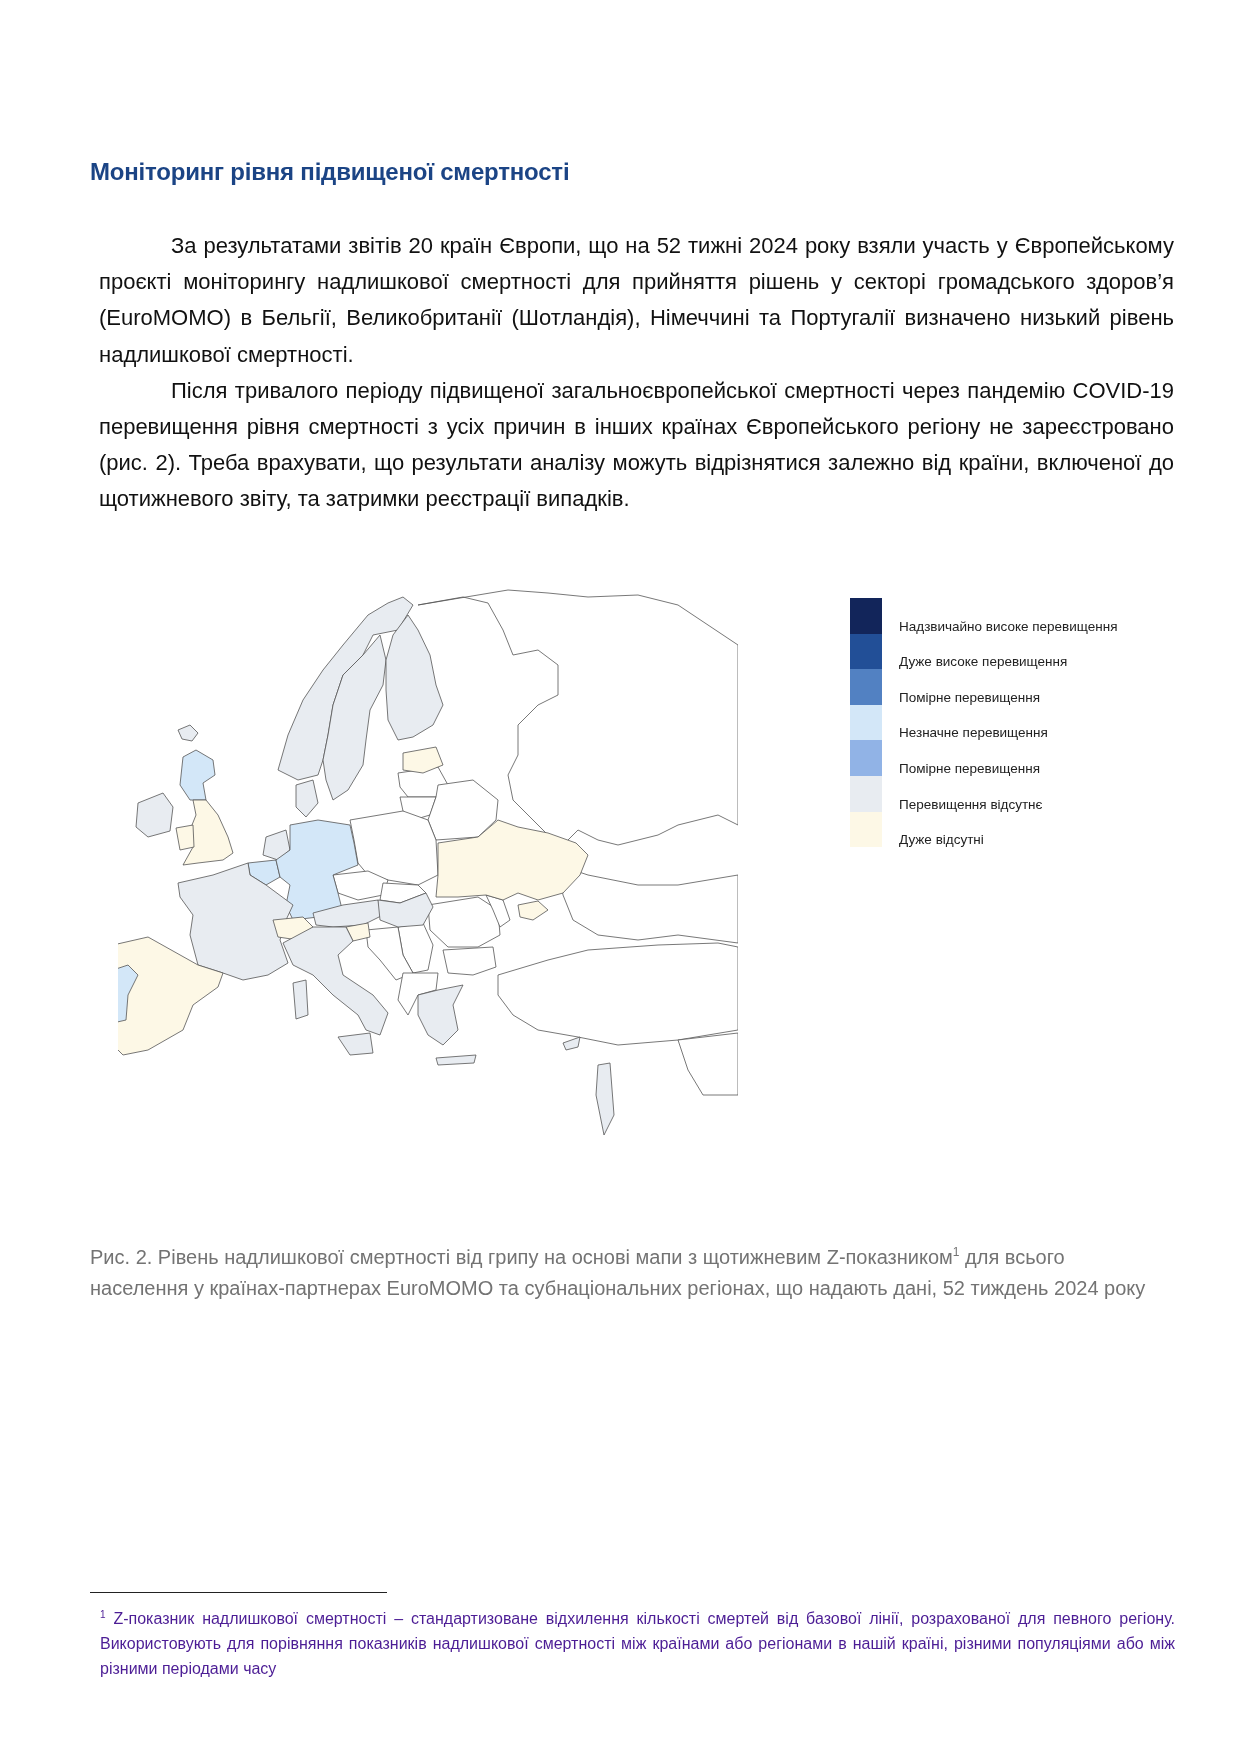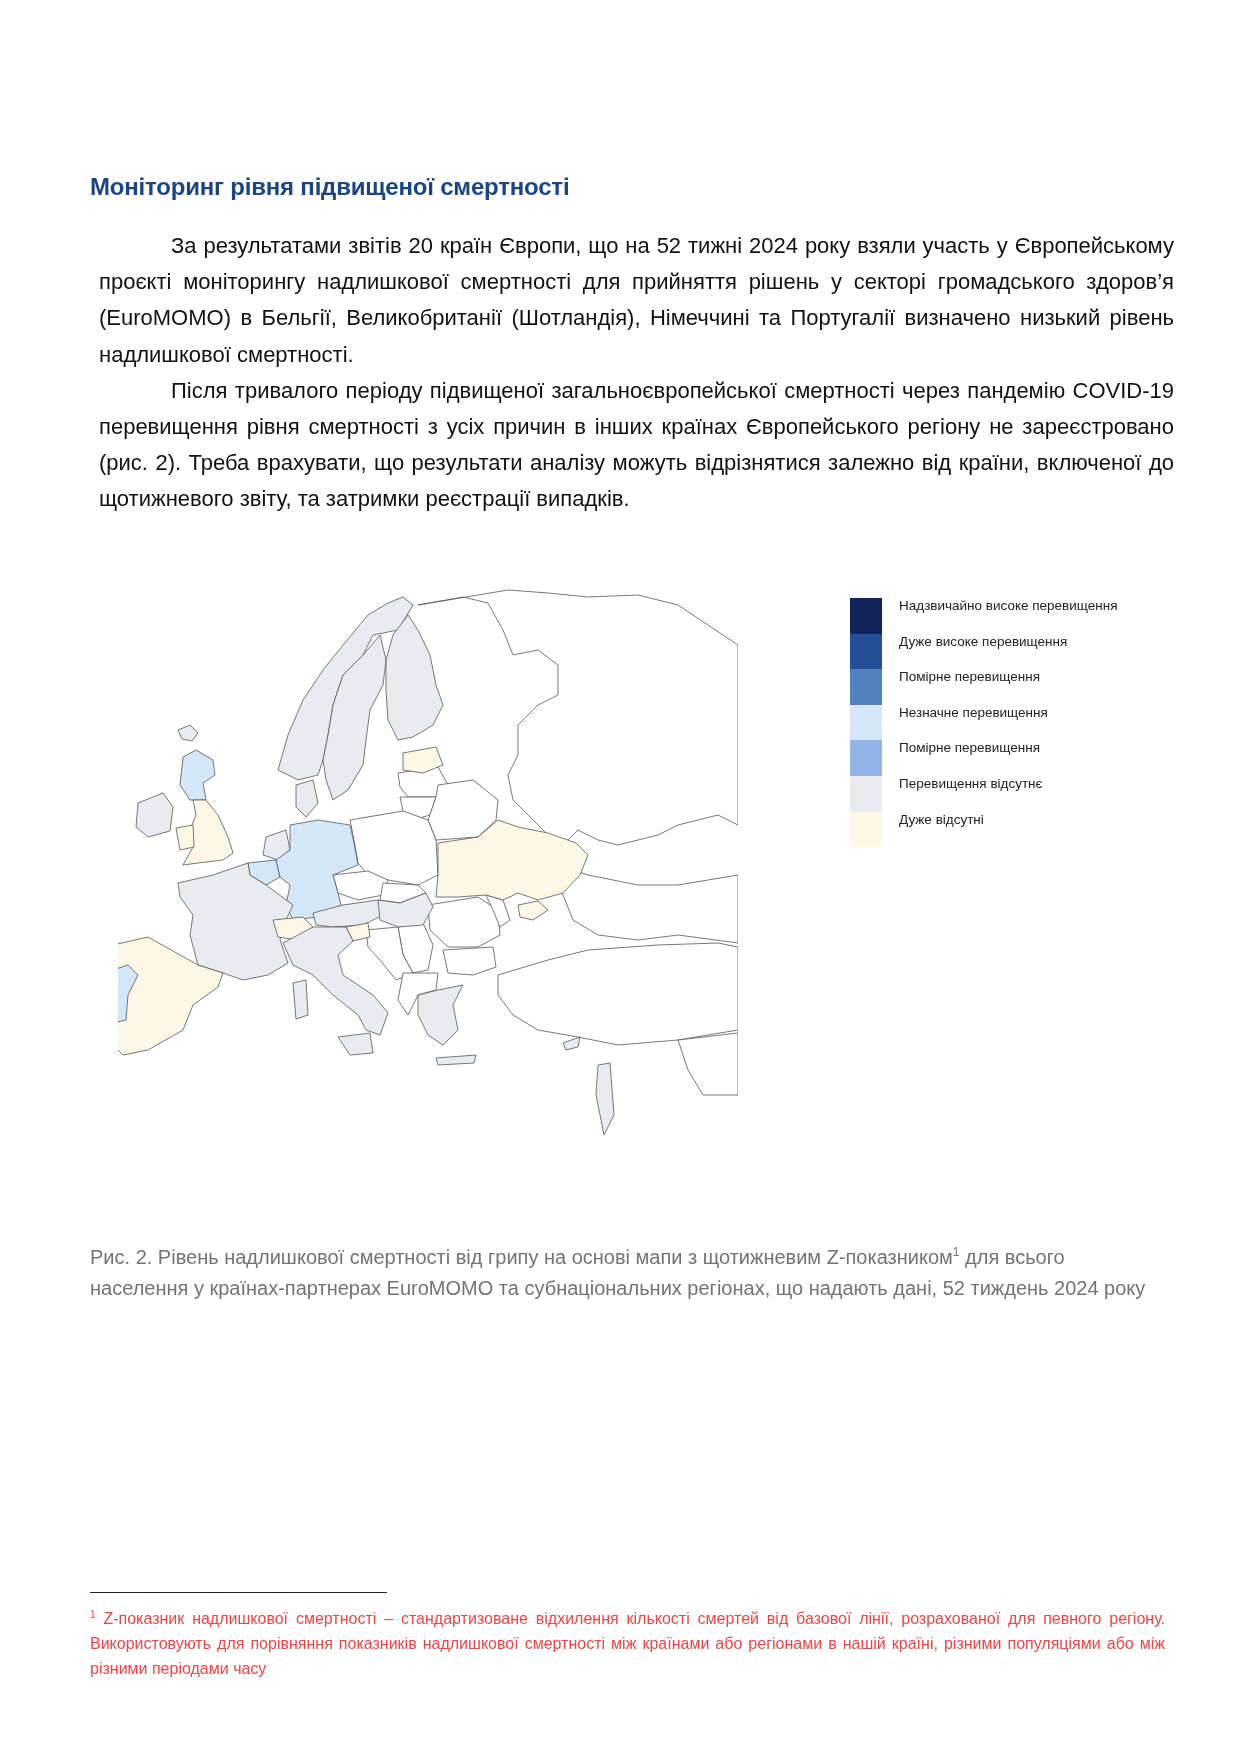--- a/index.html
+++ b/index.html
@@ -1,34 +1,34 @@
 <!DOCTYPE html>
 <html><head>
 <meta charset="utf-8">
 <style>
   html, body { margin: 0; padding: 0; background: #ffffff; }
   body { width: 1241px; height: 1755px; position: relative; overflow: hidden;
          font-family: "Liberation Sans", "DejaVu Sans", sans-serif; color: #111; }
   .heading { position: absolute; left: 90px; top: 158px; font-size: 24px; font-weight: bold;
-             color: #1b4485; letter-spacing: -0.2px; margin-top: 15px; }
+             color: #1b4485; letter-spacing: -0.2px; }
   .body-text { position: absolute; left: 99px; width: 1075px; top: 228px;
                font-size: 22px; line-height: 36.2px; text-align: justify; color: #111; }
   .body-text p { margin: 0; text-indent: 72px; }
   .map-wrap { position: absolute; left: 118px; top: 575px; width: 620px; height: 660px; }
   .map-wrap svg { width: 100%; height: 100%; }
   .legend { position: absolute; left: 850px; top: 598px; }
-  .legend-row { display: flex; align-items: flex-start; height: 35.6px; }
+  .legend-row { display: flex; align-items: flex-end; height: 35.6px; }
   .swatch { width: 32px; height: 35.6px; }
   .legend-label { margin-left: 17px; font-size: 13.5px; color: #222; }
   .caption { position: absolute; left: 90px; width: 1075px; top: 1237px; font-size: 20px;
              line-height: 31px; font-weight: normal; color: #737373; }
   .caption sup { font-size: 12px; }
   .fn-rule { position: absolute; left: 90px; top: 1592px; width: 297px; height: 1px; background: #222; }
-  .footnote { position: absolute; left: 90px; width: 1075px; top: 1602px; font-size: 16px;
-              line-height: 25px; text-align: justify; color: #ef4444; }
+  .footnote { position: absolute; left: 100px; width: 1075px; top: 1602px; font-size: 16px;
+              line-height: 25px; text-align: justify; color: #4c1d95; }
   .footnote sup { font-size: 10px; }
   .country { stroke: #555; stroke-width: 0.8; stroke-linejoin: round; }
 </style>
 </head>
 <body>
 
 <div class="heading">Моніторинг рівня підвищеної смертності</div>
 
 <div class="body-text">
   <p>За результатами звітів 20 країн Європи, що на 52 тижні 2024 року взяли участь у Європейському проєкті моніторингу надлишкової смертності для прийняття рішень у секторі громадського здоров’я (EuroMOMO) в Бельгії, Великобританії (Шотландія), Німеччині та Португалії визначено низький рівень надлишкової смертності.</p>

